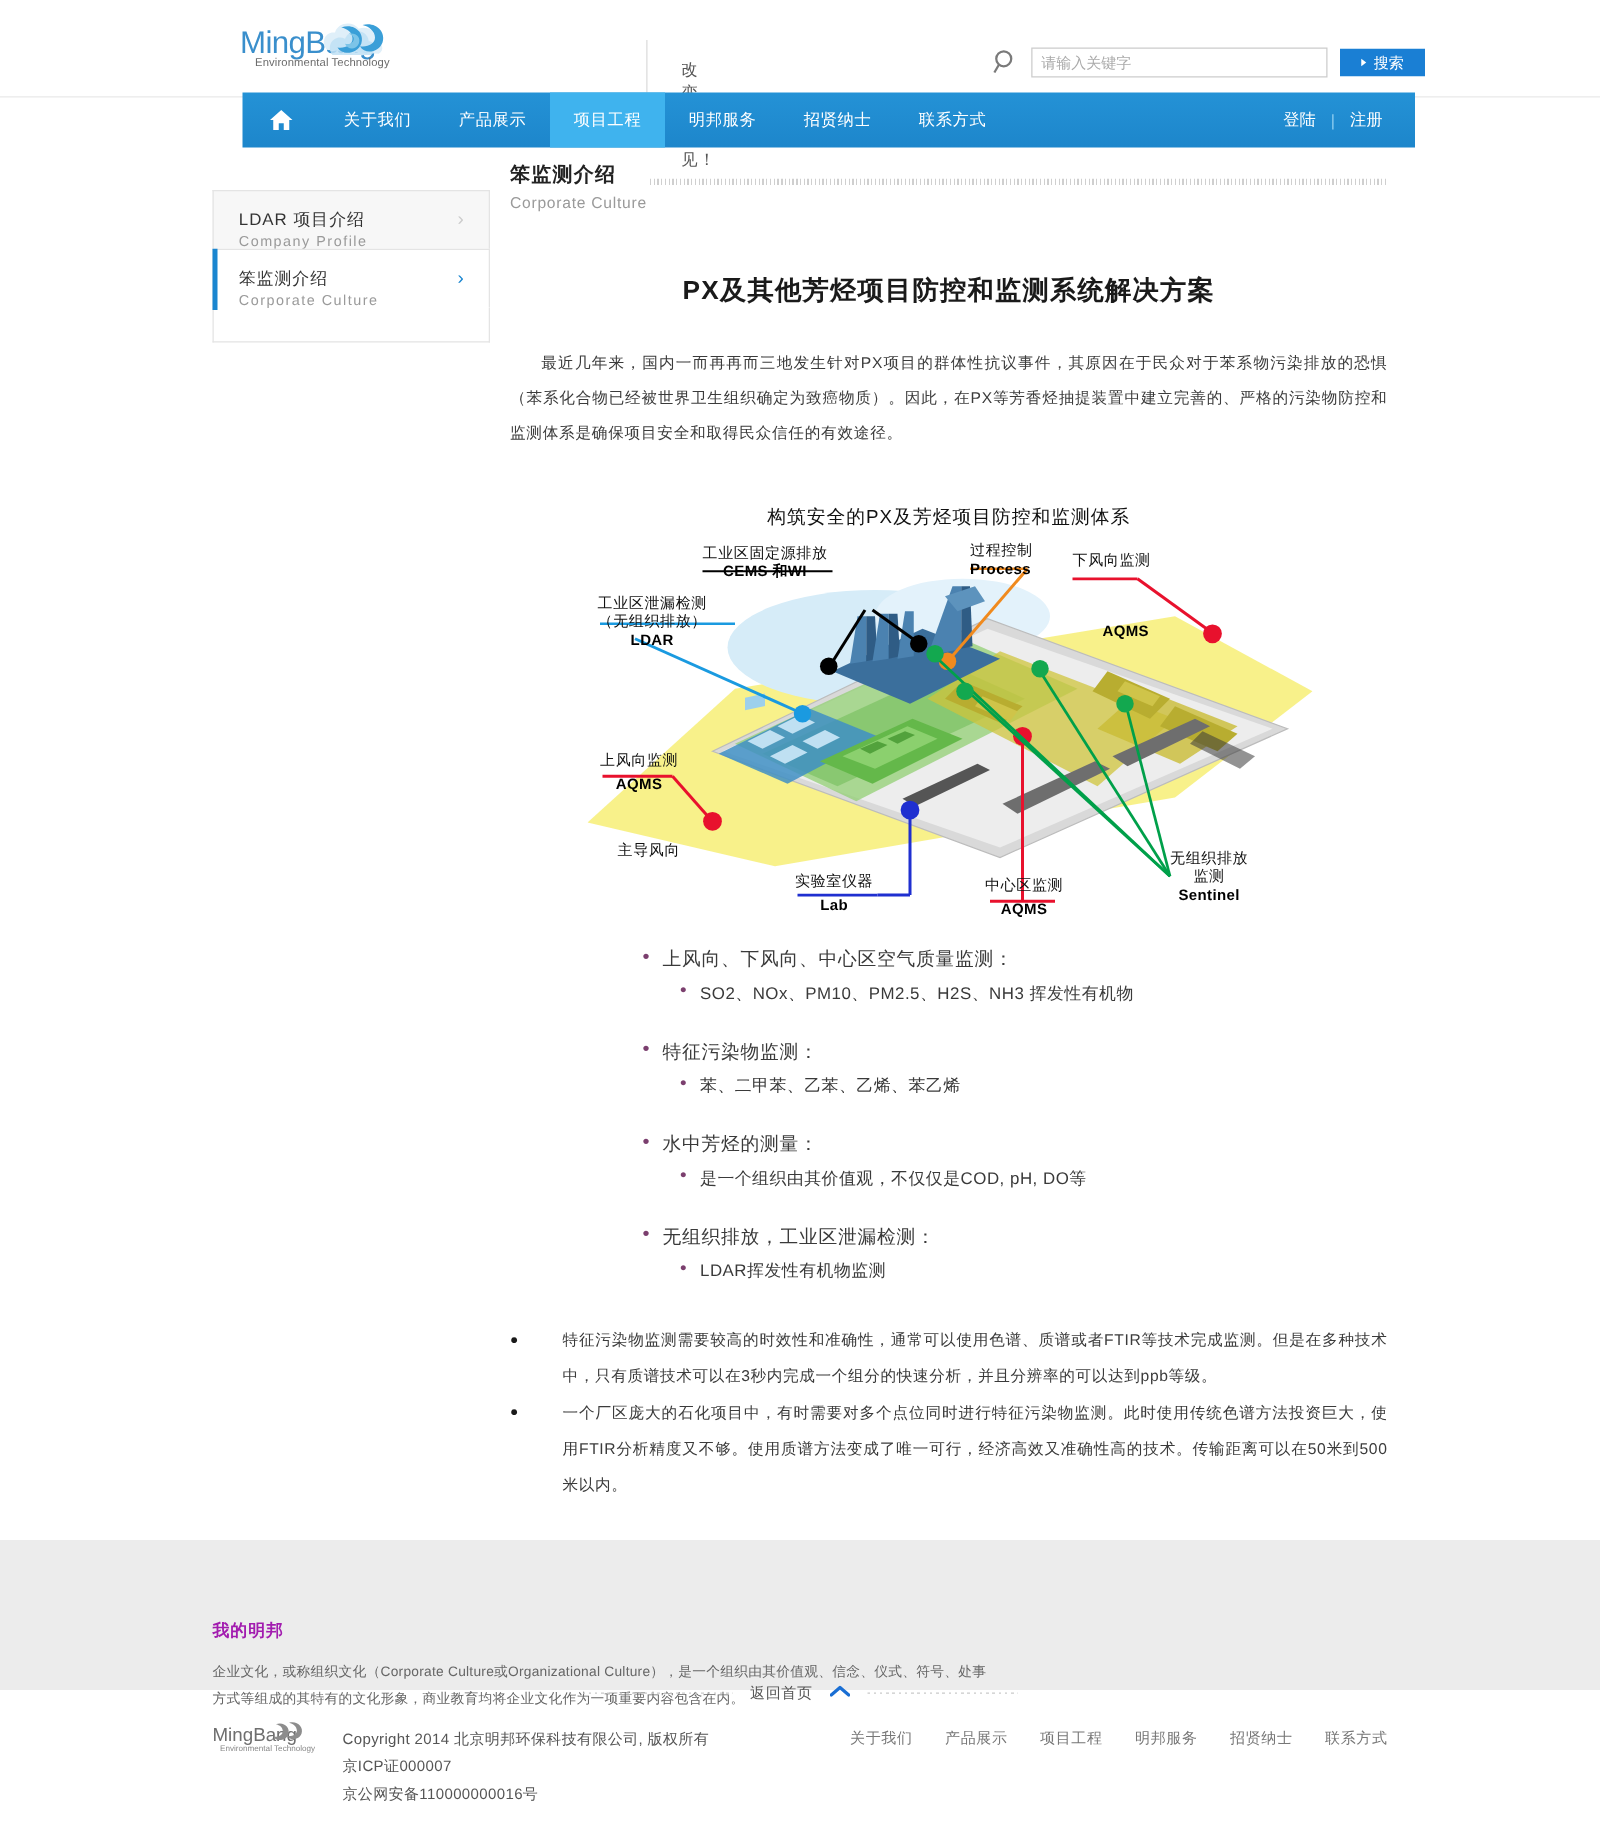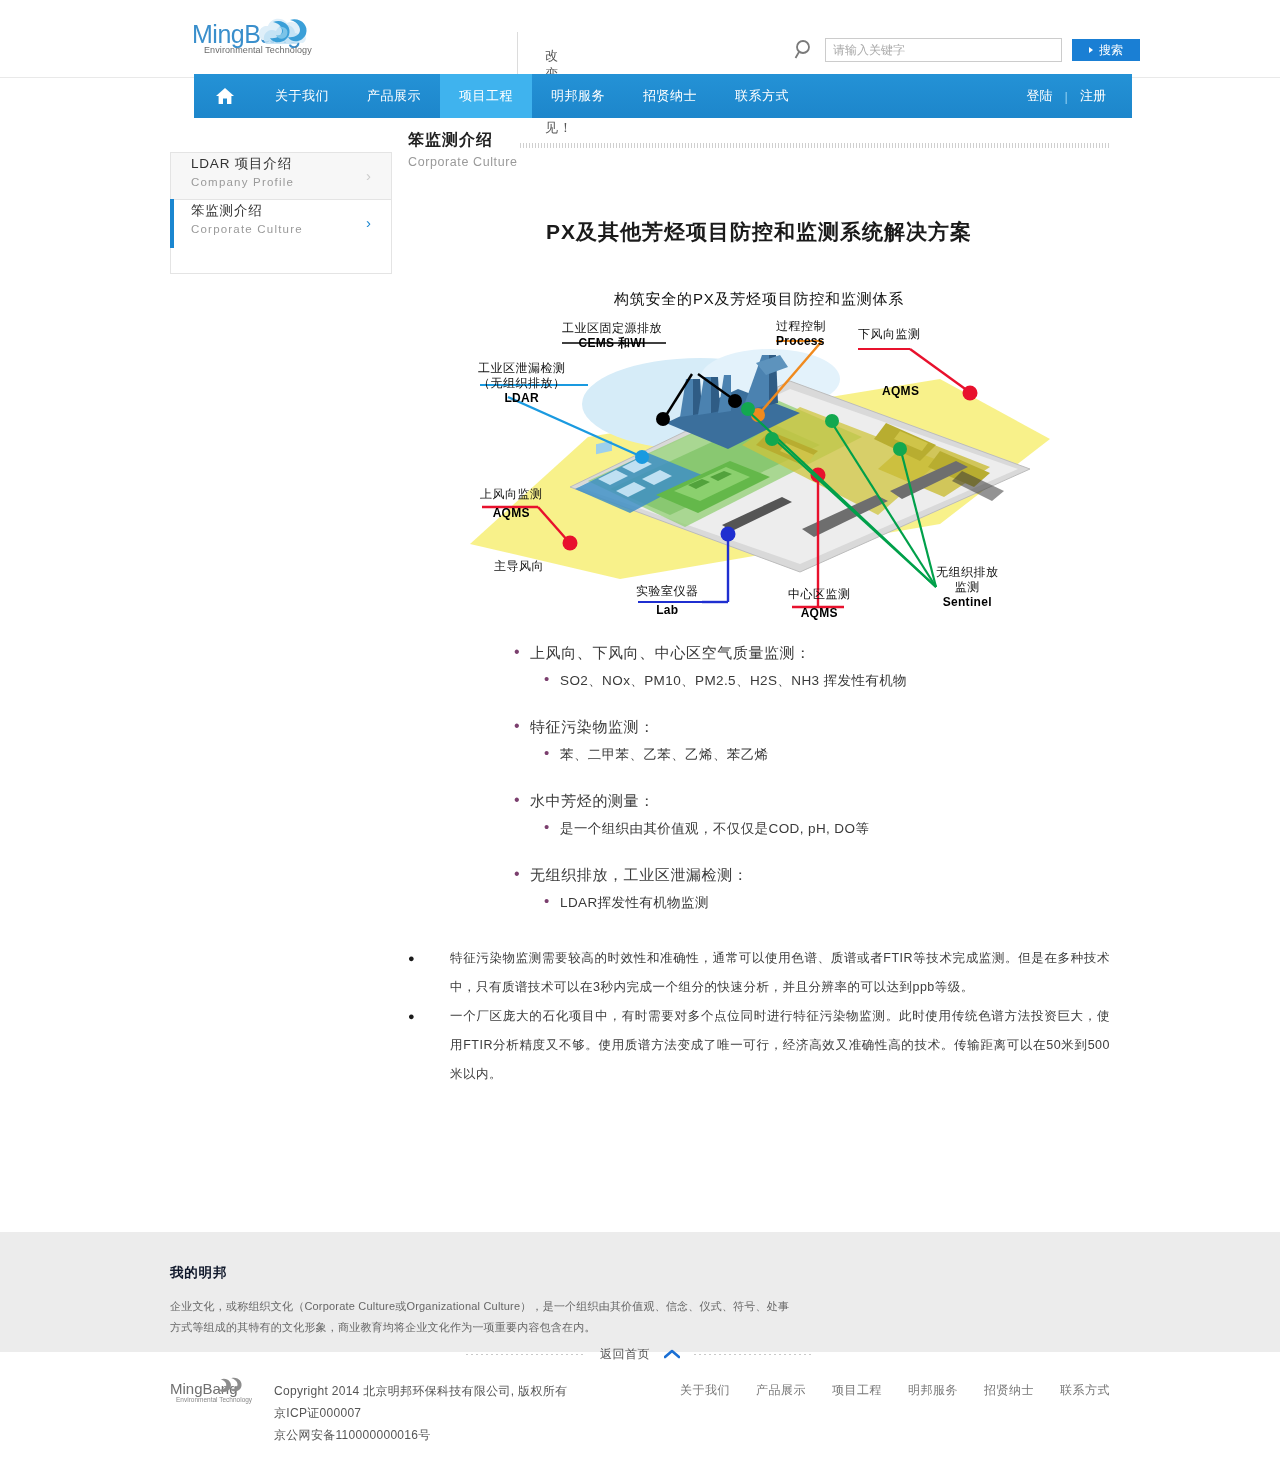--- a/index.html
+++ b/index.html
@@ -108,21 +108,21 @@
   .inner { position: relative; width: 940px; margin: 0 auto; }
 
   
   .sidebar { position: absolute; left: 0; top: 22px; width: 222px; }
   .side-item {
     position: relative;
     height: 47px;
     border: 1px solid #e4e4e4;
     border-bottom: none;
     background: #f7f7f7;
-    padding: 2px 0 0 20px;
+    padding: 14px 0 0 20px;
     cursor: pointer;
   }
   .side-item:last-child { border-bottom: 1px solid #e4e4e4; }
   .side-item.active { background: #fff; }
   .side-item.active:before {
     content: ""; position: absolute; left: -1px; top: -1px;
     width: 4px; height: 49px; background: #1a86d0;
   }
   .side-cn { font-size: 13.5px; color: #333; letter-spacing: 0.8px; }
   .side-en { font-size: 11.5px; color: #9a9a9a; letter-spacing: 1.2px; margin-top: 3px; }
@@ -203,21 +203,21 @@
   .disc:before {
     content: "●"; position: absolute; left: 0; top: 0; font-size: 11px; color: #1a1a1a;
   }
 
   
   .footer-band {
     position: absolute; left: 0; top: 1232px; width: 1280px; height: 120px;
     background: #ececec;
   }
   .footer-inner { width: 940px; margin: 0 auto; position: relative; padding-top: 32px; }
-  .f-title { font-size: 13.5px; font-weight: bold; color: #0f172a; letter-spacing: 0.8px; }
+  .f-title { font-size: 13.5px; font-weight: bold; color: #a21caf; letter-spacing: 0.8px; margin-top: 32px; }
   .f-desc {
     margin-top: 14px; width: 620px;
     font-size: 11px; color: #666; line-height: 21px; letter-spacing: 0.2px;
   }
 
   .backtop {
     position: absolute; left: 0; top: 1345px; width: 1280px;
     display: flex; align-items: center; justify-content: center; gap: 0;
   }
   .bt-line { width: 120px; height: 1px; background-image: repeating-linear-gradient(to right,#c9c9c9 0 2px, transparent 2px 5px); }
@@ -308,20 +308,21 @@
 
       <div class="main">
 
         <div class="crumb-row">
           <div class="crumb-cn">笨监测介绍</div>
           <div class="crumb-en">Corporate Culture</div>
           <div class="crumb-dots"></div>
         </div>
 
         <h1 class="article-title">PX及其他芳烃项目防控和监测系统解决方案</h1>
+        <p class="article-p">最近几年来，国内一而再再而三地发生针对PX项目的群体性抗议事件，其原因在于民众对于苯系物污染排放的恐惧（苯系化合物已经被世界卫生组织确定为致癌物质）。因此，在PX等芳香烃抽提装置中建立完善的、严格的污染物防控和监测体系是确保项目安全和取得民众信任的有效途径。</p>
 
         <div class="figure">
           <div class="fig-title">构筑安全的PX及芳烃项目防控和监测体系</div>
 
           <div class="fig-canvas">
             <svg width="580" height="300" viewBox="0 0 580 300">
 
               <polygon points="0,225 118,118 470,60 580,120 470,205 150,260" fill="#f7ef7a" opacity=".88"></polygon>
 
               <ellipse cx="230" cy="85" rx="118" ry="46" fill="#d6ecf8"></ellipse>

